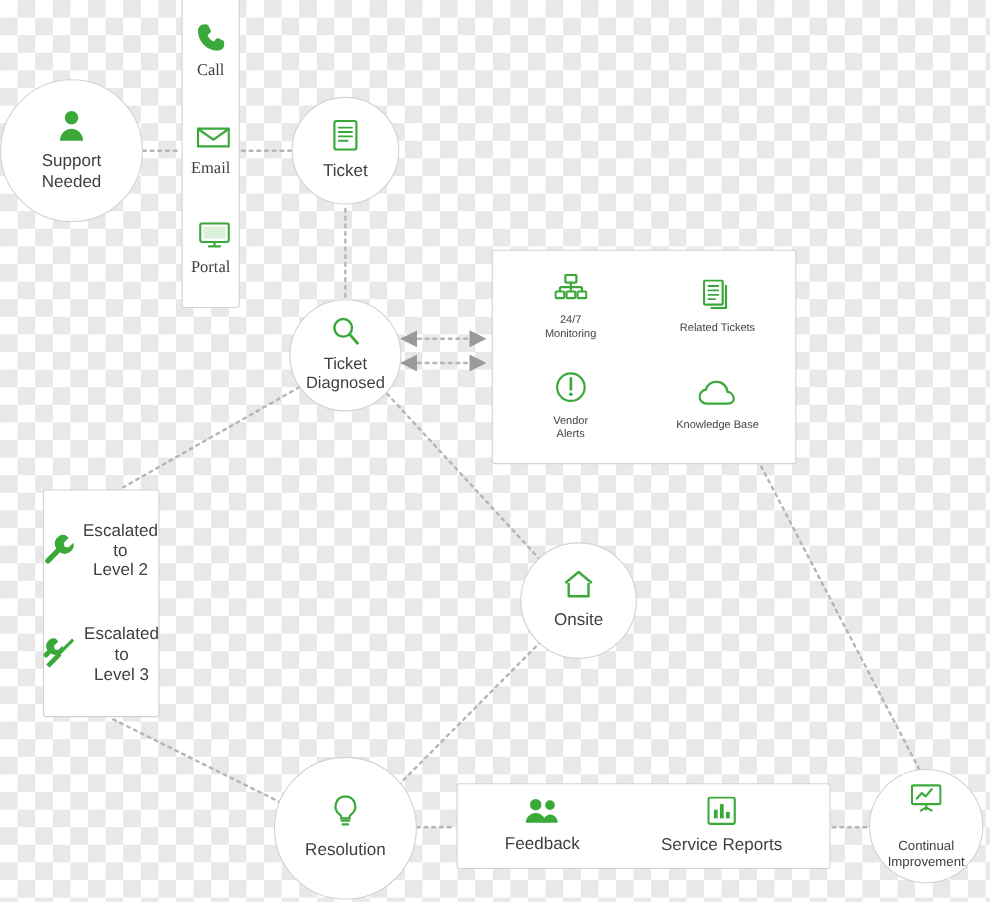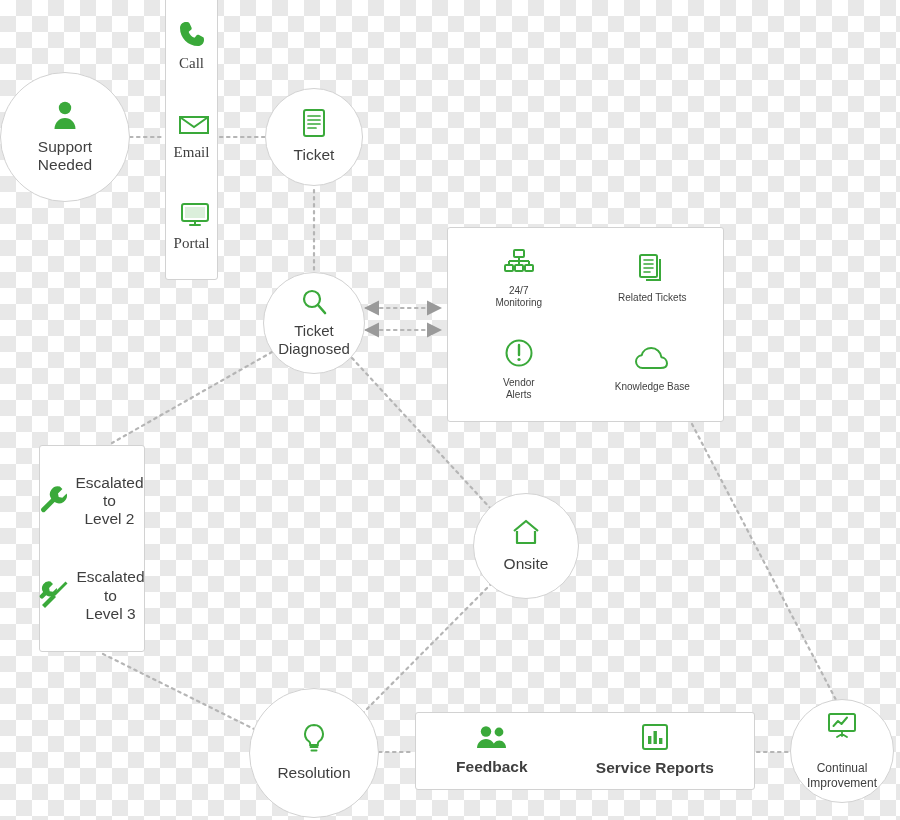--- a/index.html
+++ b/index.html
@@ -112,21 +112,20 @@
     display: flex;
     align-items: center;
     justify-content: space-around;
     padding: 0 6px;
   }
   .service-cell {
     display: flex;
     flex-direction: column;
     align-items: center;
     gap: 5px;
-    font-weight: bold;
   }
   .service-cell .label { font-size: 15.5px; }
 
   
   #escalation-panel {
     position: absolute;
     left: 39px; top: 445px;
     width: 106px; height: 207px;
     box-sizing: border-box;
     background: #fff;

